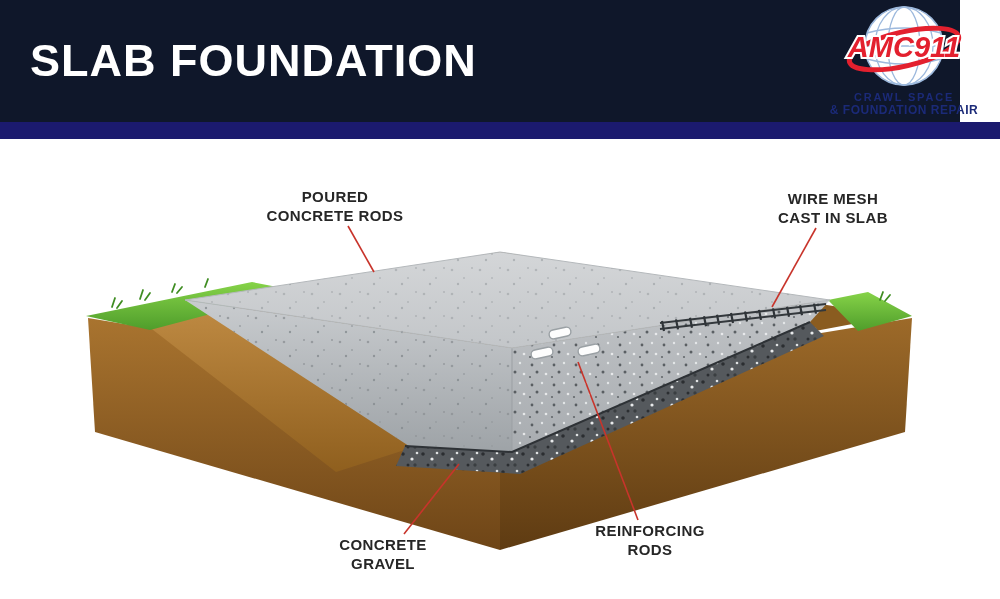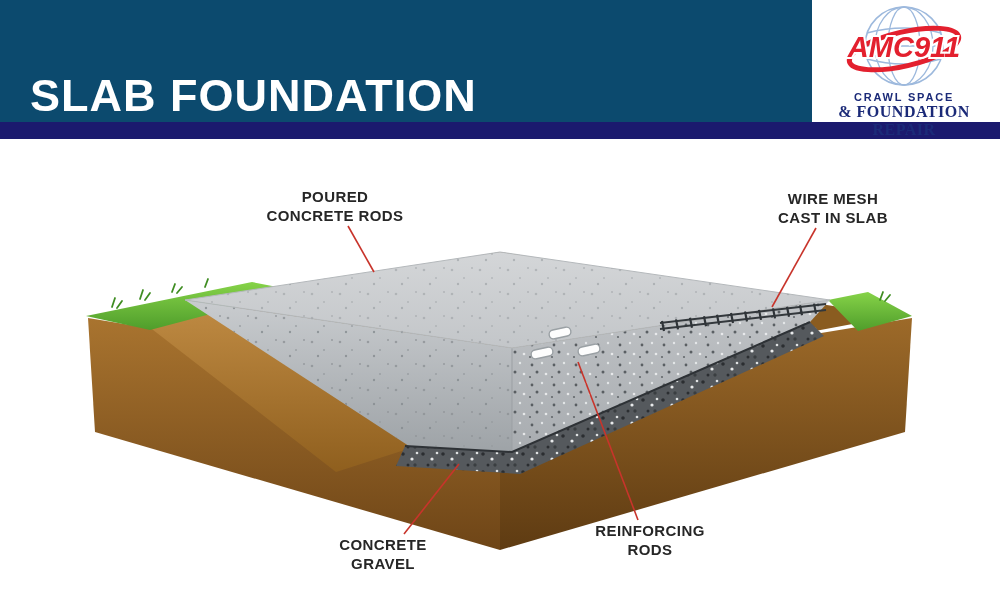--- a/index.html
+++ b/index.html
@@ -1,30 +1,30 @@
 <!DOCTYPE html>
 <html><head>
 <meta charset="utf-8">
 <style>
   html,body{margin:0;padding:0;background:#ffffff;}
   .stage{position:relative;width:1000px;height:599px;background:#ffffff;overflow:hidden;
          font-family:"Liberation Sans",sans-serif;}
 
   
-  .banner{position:absolute;left:0;top:0;width:812px;height:122px;background:#0c4a6e;
-          display:flex;align-items:flex-end;}
+  .banner{position:absolute;left:0;top:0;width:960px;height:122px;background:#0f172a;
+          display:flex;align-items:center;}
   .banner h1{margin:0;padding-left:30px;color:#ffffff;font-size:45px;font-weight:800;
              letter-spacing:1px;white-space:nowrap;}
   .divider{position:absolute;left:0;top:122px;width:1000px;height:17px;background:#1b1a6e;}
 
   
   .logo{position:absolute;right:14px;top:2px;width:164px;text-align:center;}
   .logo svg{display:block;margin:0 auto;}
   .logo .tag1{color:#1b2a78;font-size:11px;font-weight:700;letter-spacing:1.8px;margin-top:-3px;}
-  .logo .tag2{color:#1b2a78;font-size:16px;font-weight:800;letter-spacing:0.5px;font-family:Liberation Serif, serif;}
+  .logo .tag2{color:#1b2a78;font-size:12px;font-weight:800;letter-spacing:0.5px;}
 
   
   .art{position:absolute;left:0;top:0;width:1000px;height:599px;}
   .callout{position:absolute;transform:translateX(-50%);text-align:center;
            font-weight:700;font-size:15px;line-height:1.24;letter-spacing:0.4px;color:#262626;
            white-space:nowrap;}
 </style>
 </head>
 <body>
 

